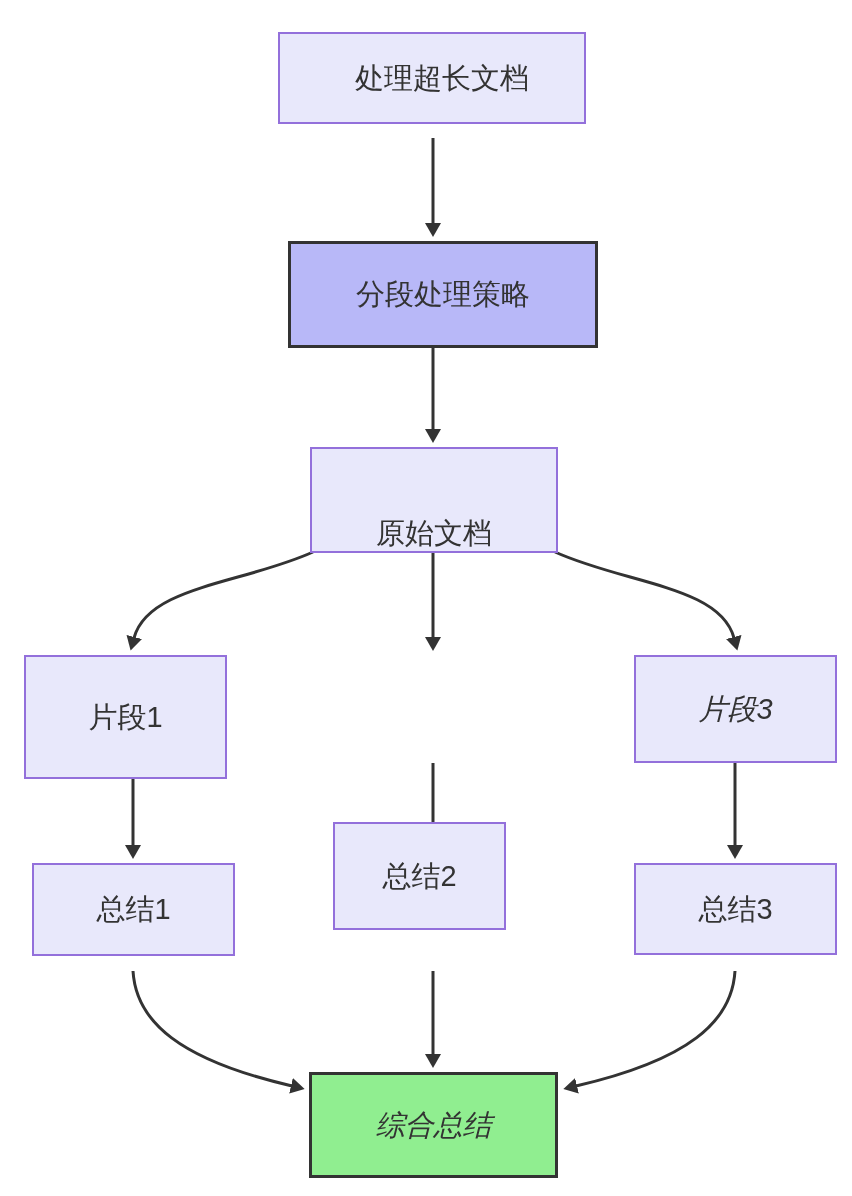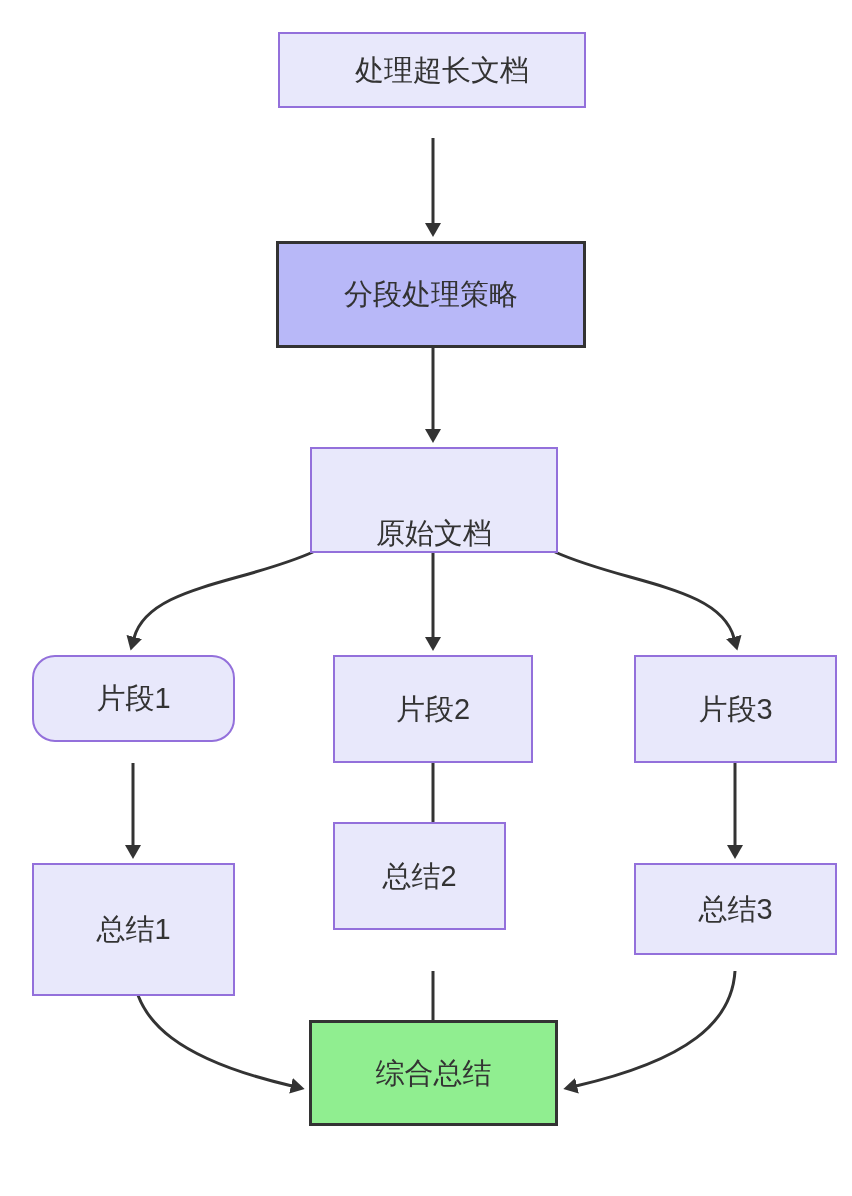--- a/index.html
+++ b/index.html
@@ -47,30 +47,30 @@
   }
   .node.strategy{
     background:var(--strategy-fill);
     border:3.5px solid var(--strategy-border);
   }
   .node.result{
     background:var(--result-fill);
     border:3.5px solid var(--result-border);
   }
   
-  #node-A{left:278px;top:32px;width:308px;height:76px;padding-left:20px;}
-  #node-B{left:276px;top:241px;width:310px;height:107px;}
+  #node-A{left:278px;top:32px;width:308px;height:92px;padding-left:20px;}
+  #node-B{left:288px;top:241px;width:310px;height:107px;}
   #node-C{left:310px;top:447px;width:248px;height:106px;align-items:flex-end;}
-  #node-D1{left:32px;top:655px;width:203px;height:87px;border-radius:23px;}
+  #node-D1{left:24px;top:655px;width:203px;height:124px;}
   #node-D2{left:333px;top:655px;width:200px;height:108px;}
-  #node-D3{left:634px;top:655px;width:203px;height:108px;}
-  #node-E1{left:32px;top:863px;width:203px;height:133px;}
+  #node-D3{left:634px;top:655px;width:203px;height:108px;font-style:italic;}
+  #node-E1{left:32px;top:863px;width:203px;height:93px;}
   #node-E2{left:333px;top:822px;width:173px;height:108px;}
   #node-E3{left:634px;top:863px;width:203px;height:92px;}
-  #node-F{left:309px;top:1020px;width:249px;height:106px;}
+  #node-F{left:309px;top:1072px;width:249px;height:106px;font-style:italic;}
 </style>
 </head>
 <body>
 
 <div class="canvas">
 
   <svg class="edges" viewBox="0 0 852 1196" xmlns="http://www.w3.org/2000/svg">
     <defs>
       <marker id="arrow" markerUnits="userSpaceOnUse" markerWidth="15" markerHeight="16" refX="1" refY="8" orient="auto">
         <path d="M0,0 L14,8 L0,16 Z" fill="#333333"></path>
@@ -100,23 +100,20 @@
   </div>
 
   <div class="node" id="node-C">
     <span>原始文档</span>
   </div>
 
   <div class="node" id="node-D1">
     <span>片段1</span>
   </div>
 
-  <div class="node" id="node-D2">
-    <span>片段2</span>
-  </div>
 
   <div class="node" id="node-D3">
     <span>片段3</span>
   </div>
 
   <div class="node" id="node-E1">
     <span>总结1</span>
   </div>
 
   <div class="node" id="node-E2">

